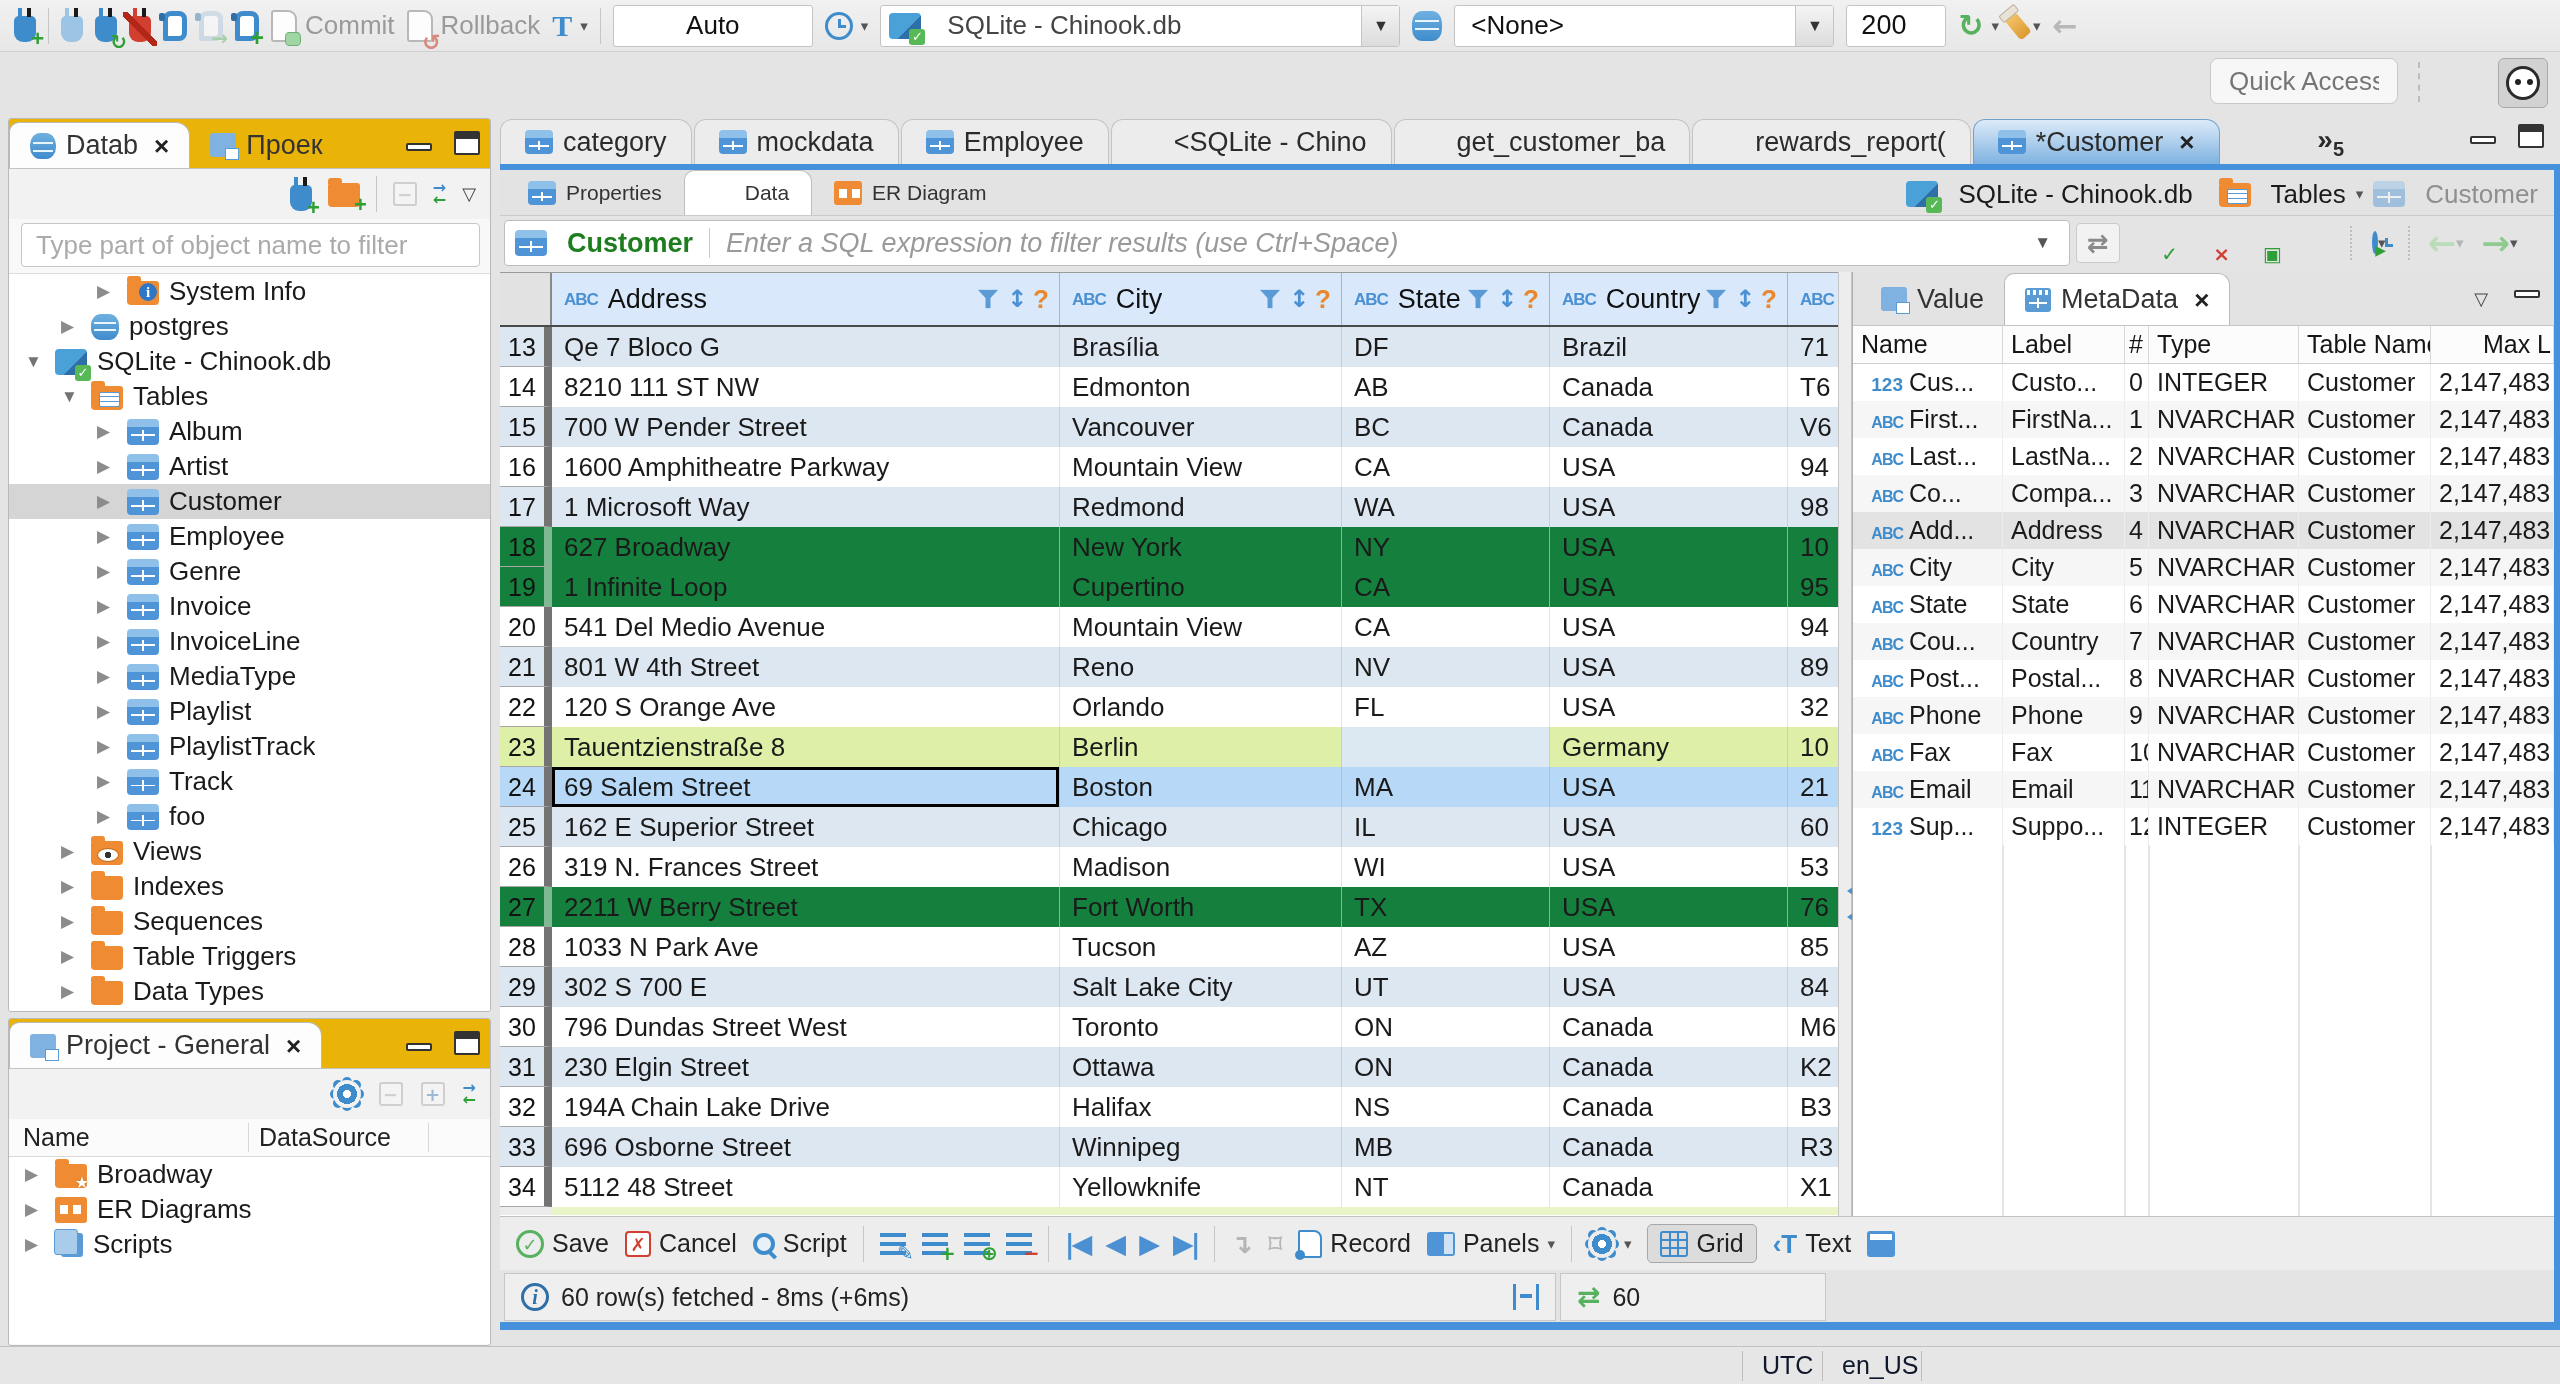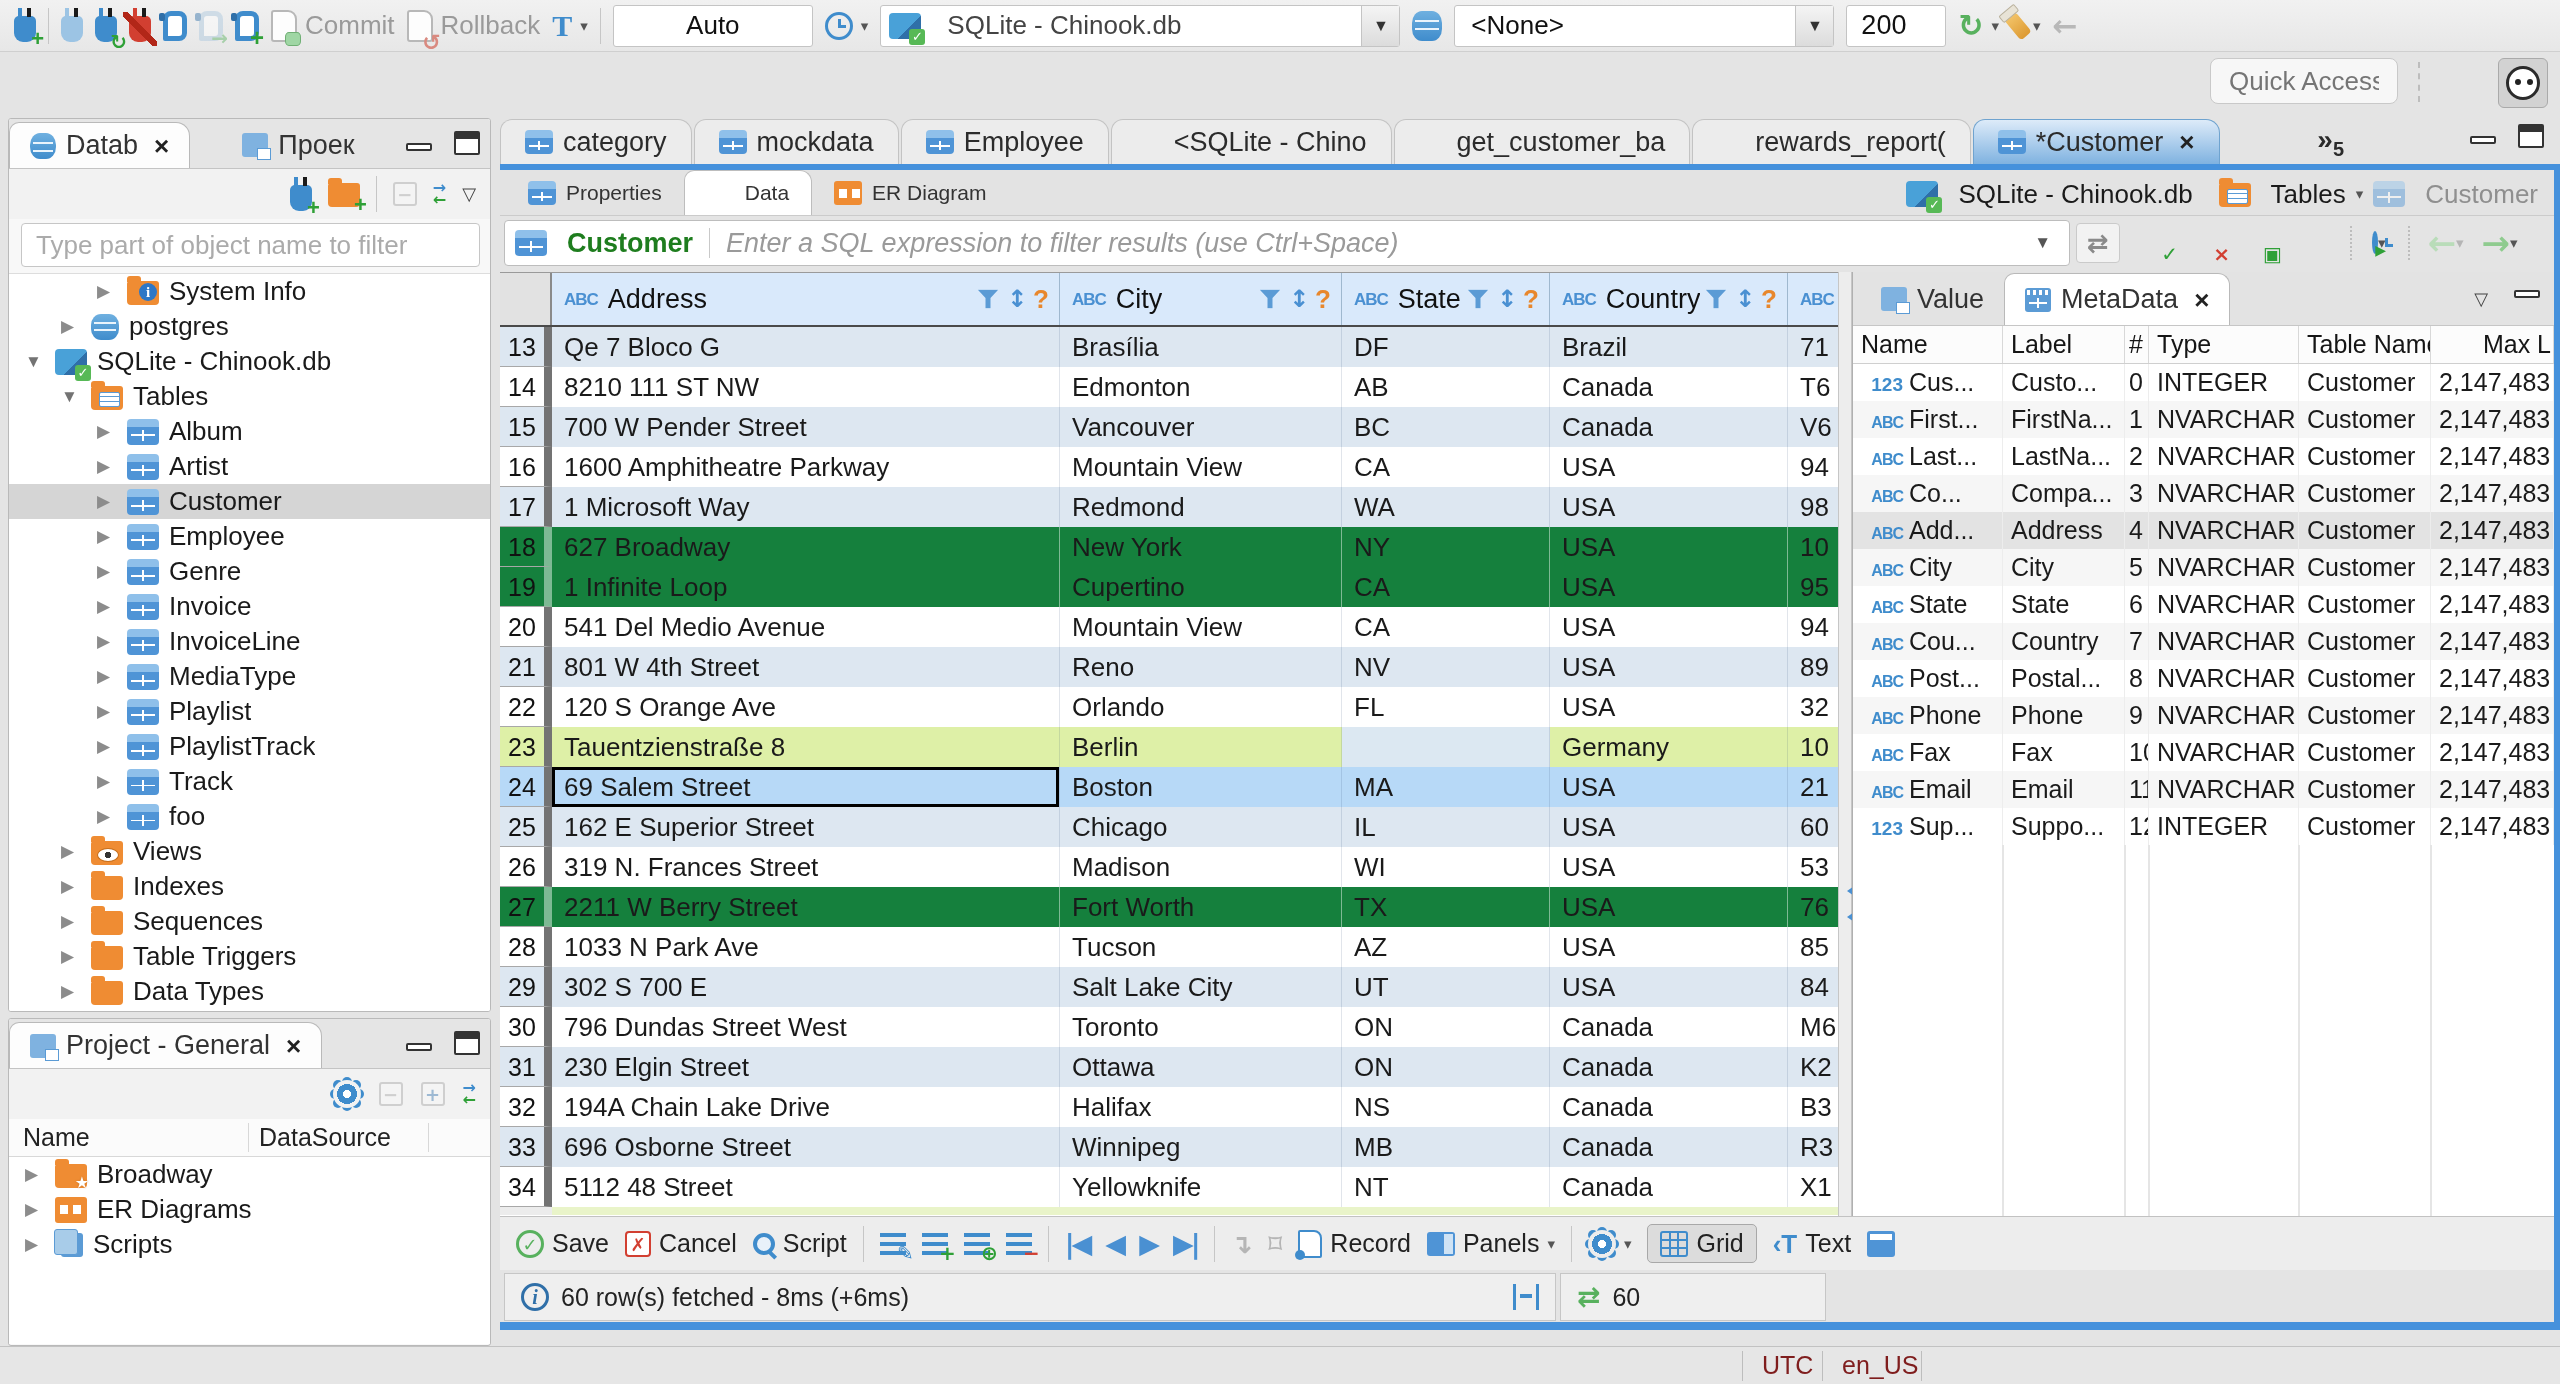--- a/index.html
+++ b/index.html
@@ -52,21 +52,21 @@
 
   .qa { position:absolute; top:58px; width:188px; height:46px; right:162px; border:1px solid #c9c9c9; border-radius:8px; background:#f7f7f7; font-size:26px; color:#a0a0a0; padding:0 18px; font-family:inherit; }
   .qasep { position:absolute; top:62px; right:140px; width:0; height:40px; border-left:2px dashed #bdbdbd; }
   .persp1 { position:absolute; top:64px; right:70px; width:44px; height:38px; }
   .persp2 { position:absolute; top:58px; right:12px; width:50px; height:50px; background:#d2d2d2; border:1px solid #aaa; border-radius:6px; display:flex; align-items:center; justify-content:center; }
   .beaver { width:34px; height:34px; background:#fff; border:3px solid #2b2b2b; border-radius:50%; position:relative; }
   .beaver::after { content:""; position:absolute; left:6px; top:10px; width:6px; height:6px; background:#222; border-radius:50%; box-shadow:12px 0 0 #222; }
 
   
   .panel { position:absolute; background:#f8f8f8; border:1px solid #b9b9b9; border-radius:3px; overflow:hidden; }
-  .ptabs { height:50px; background:#e5e5e5; display:flex; align-items:flex-end; border-bottom:1px solid #c4c4c4; position:relative;gap:32px; }
+  .ptabs { height:50px; background:#eab308; display:flex; align-items:flex-end; border-bottom:1px solid #c4c4c4; position:relative; }
   .ptab { height:46px; display:flex; align-items:center; gap:10px; padding:0 20px; font-size:27px; color:#333; border-radius:10px 14px 0 0; }
   .ptab.active { background:#fdfdfd; border:1px solid #b9b9b9; border-bottom:none; }
   .tclose { font:bold 26px/26px "Liberation Sans",sans-serif; color:#222; margin-left:6px; }
   .win-btns { position:absolute; right:10px; top:12px; display:flex; gap:22px; }
   .wb-min { width:26px; height:8px; border:2px solid #333; border-radius:2px; background:#fff; margin-top:12px; }
   .wb-max { width:26px; height:24px; border:2px solid #333; border-radius:2px; background:#fff; }
   .wb-max::after { content:""; display:block; height:6px; background:#333; }
 
   
   .t-icon { width:32px; height:26px; margin-right:10px; position:relative; flex:none; }
@@ -249,21 +249,21 @@
   .rs-box { height:48px; border:1px solid #c6c6c6; background:#efefef; display:flex; align-items:center; padding:0 16px; gap:12px; font-size:25px; color:#222; }
   .rs1 { width:1052px; margin-left:4px; }
   .rs2 { width:266px; margin-left:4px; }
   .ic-info { width:28px; height:28px; border:3px solid #2f6fa8; border-radius:50%; color:#2f6fa8; font:bold italic 20px/23px "Liberation Serif",serif; text-align:center; flex:none; }
   .ic-colarrow { margin-left:auto; width:26px; height:26px; border-left:3px solid #3f8ccc; border-right:3px solid #3f8ccc; position:relative; }
   .ic-colarrow::after { content:""; position:absolute; left:4px; top:10px; right:4px; height:4px; background:#3f8ccc; }
   .rs-refresh { color:#58b15e; font:bold 28px/28px "DejaVu Sans",sans-serif; }
   .bottom-accent { position:absolute; left:0; right:-6px; bottom:0; height:8px; background:#4591dc; }
 
   
-  .statusbar { position:absolute; left:0; right:0; bottom:0; height:38px; background:#e6e6e6; border-top:1px solid #c2c2c2; font-size:25px; color:#7f1d1d; }
+  .statusbar { position:absolute; left:0; right:0; bottom:0; height:38px; background:#e6e6e6; border-top:1px solid #c2c2c2; font-size:25px; color:#0f172a; }
   .sb-item { position:absolute; top:4px; }
   .sb-sep { position:absolute; top:4px; width:1px; height:30px; background:#bdbdbd; }
 </style>
 </head>
 <body>
 
 <div class="tt">
   <span class="ttbtn">
       <span class="plug badge-plus"></span>
     </span>

